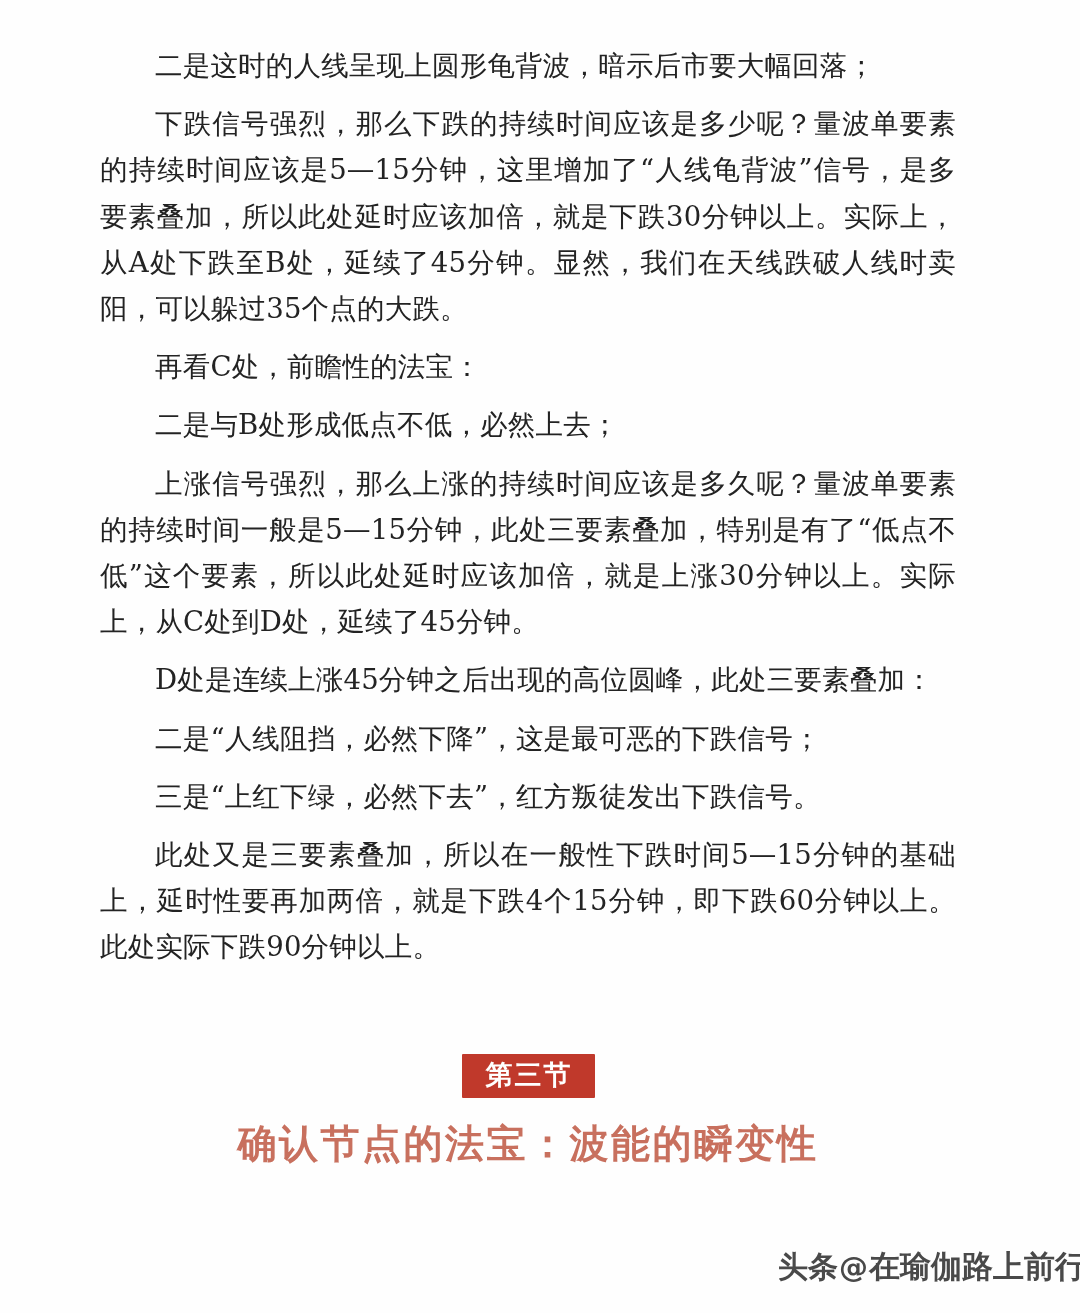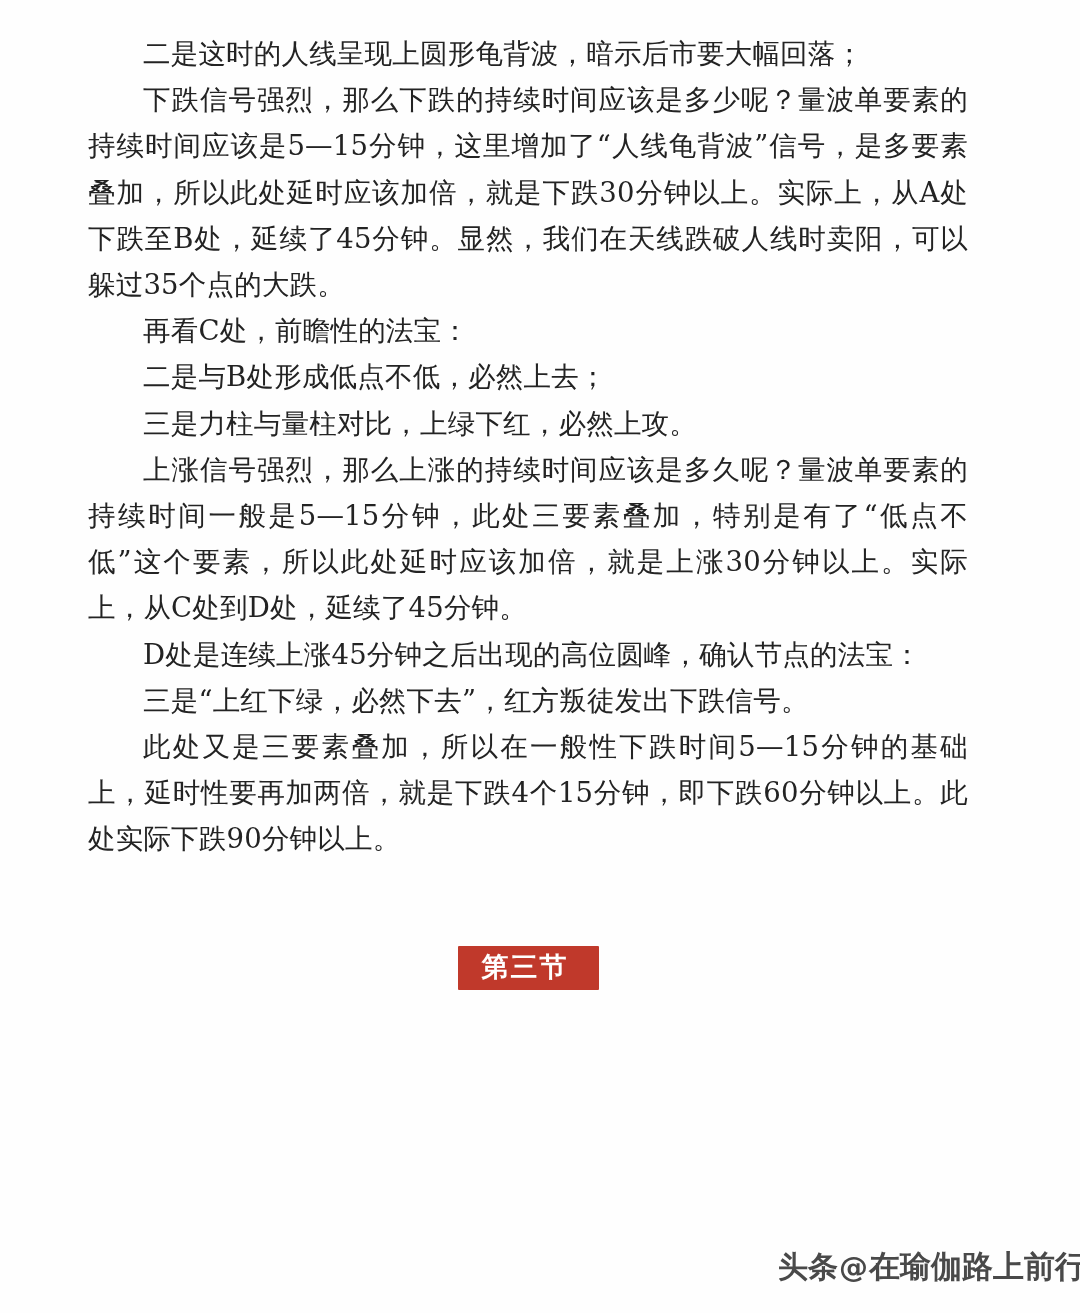--- a/index.html
+++ b/index.html
@@ -28,21 +28,21 @@
     width: 880px;
   }
   
   .para {
     font-size: 27.5px;
     line-height: 46.2px;
     color: #232323;
     letter-spacing: 0.2px;
     text-align: justify;
     text-justify: inter-ideograph;
-    margin: 0;
+    margin: 12px;
     font-family: "DejaVu Serif", "Liberation Serif", serif;
     font-weight: 400;
   }
   .para.indent {
     text-indent: 2em;
   }
   
   .para.item {
     text-indent: 2em;
     text-align: left;
@@ -57,21 +57,21 @@
     text-align: center;
     margin-top: 84px;
   }
   .badge {
     display: inline-block;
     background: #c0392b;
     color: #ffffff;
     font-size: 27px;
     font-weight: 700;
     letter-spacing: 2px;
-    padding: 7px 30px 9px 24px;
+    padding: 7px 22px 9px 24px;
     line-height: 1.05;
     font-family: "DejaVu Sans", "Liberation Sans", sans-serif;
     border-radius: 1px;
   }
   .section-title {
     margin-top: 22px;
     font-size: 39px;
     font-weight: 700;
     letter-spacing: 2.5px;
     color: #c8705e;
@@ -108,29 +108,30 @@
 <body>
 
 <div class="page">
   <div class="content">
 
     <div class="block-top">
       <p class="para item">二是这时的人线呈现上圆形龟背波，暗示后市要大幅回落；</p>
       <p class="para indent">下跌信号强烈，那么下跌的持续时间应该是多少呢？量波单要素的持续时间应该是5—15分钟，这里增加了“人线龟背波”信号，是多要素叠加，所以此处延时应该加倍，就是下跌30分钟以上。实际上，从A处下跌至B处，延续了45分钟。显然，我们在天线跌破人线时卖阳，可以躲过35个点的大跌。</p>
       <p class="para item">再看C处，前瞻性的法宝：</p>
       <p class="para item">二是与B处形成低点不低，必然上去；</p>
-      <p class="para item">三是力柱与量柱对比，上绿下红，必然上攻。</p>
       <p class="para indent">上涨信号强烈，那么上涨的持续时间应该是多久呢？量波单要素的持续时间一般是5—15分钟，此处三要素叠加，特别是有了“低点不低”这个要素，所以此处延时应该加倍，就是上涨30分钟以上。实际上，从C处到D处，延续了45分钟。</p>
-      <p class="para item">D处是连续上涨45分钟之后出现的高位圆峰，确认节点的法宝：</p>
+      <p class="para item">D处是连续上涨45分钟之后出现的高位圆峰，此处三要素叠加：</p>
+      <p class="para item">二是“人线阻挡，必然下降”，这是最可恶的下跌信号；</p>
       <p class="para item">三是“上红下绿，必然下去”，红方叛徒发出下跌信号。</p>
       <p class="para indent">此处又是三要素叠加，所以在一般性下跌时间5—15分钟的基础上，延时性要再加两倍，就是下跌4个15分钟，即下跌60分钟以上。此处实际下跌90分钟以上。</p>
     </div>
 
     <div class="section-head">
       <span class="badge">第三节</span>
+      <div class="section-title">确认节点的法宝：波能的瞬变性</div>
     </div>
 
   </div>
 
   <div class="watermark">
     <span class="wm-logo">头条</span><span class="wm-at">@</span><span class="wm-handle">在瑜伽路上前行</span>
   </div>
 </div>
 
 </body></html>

